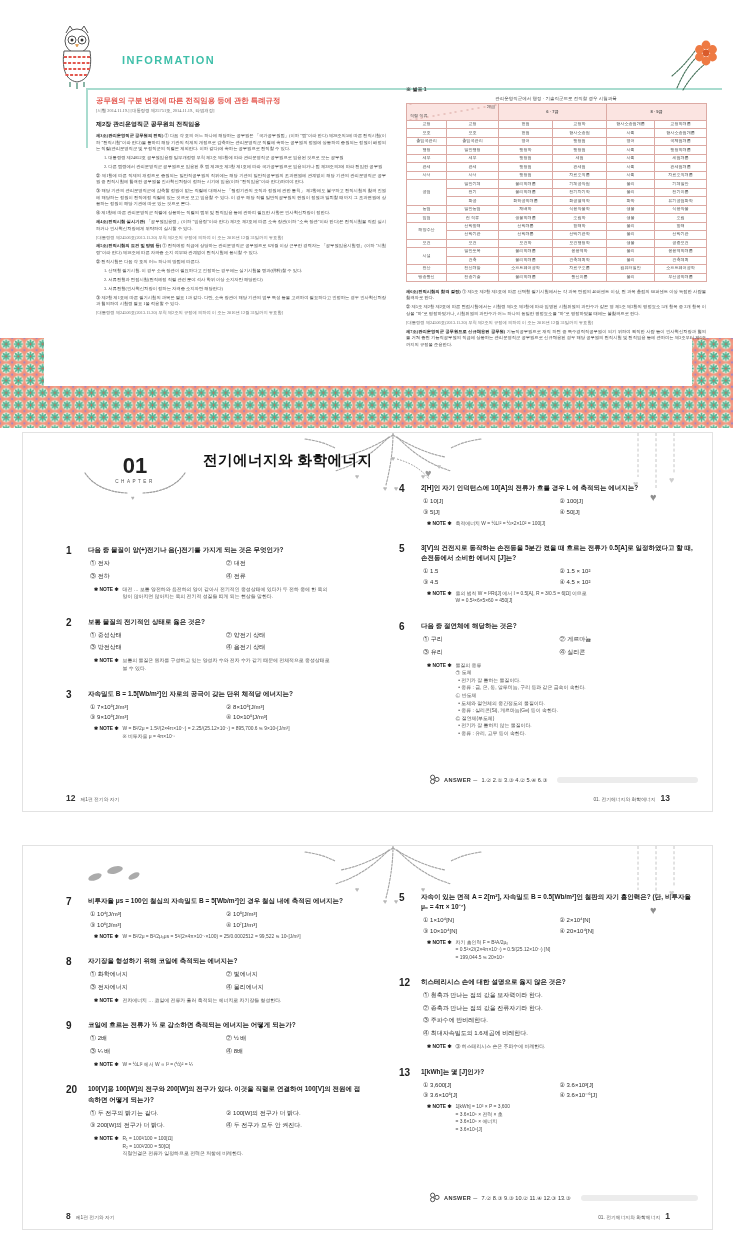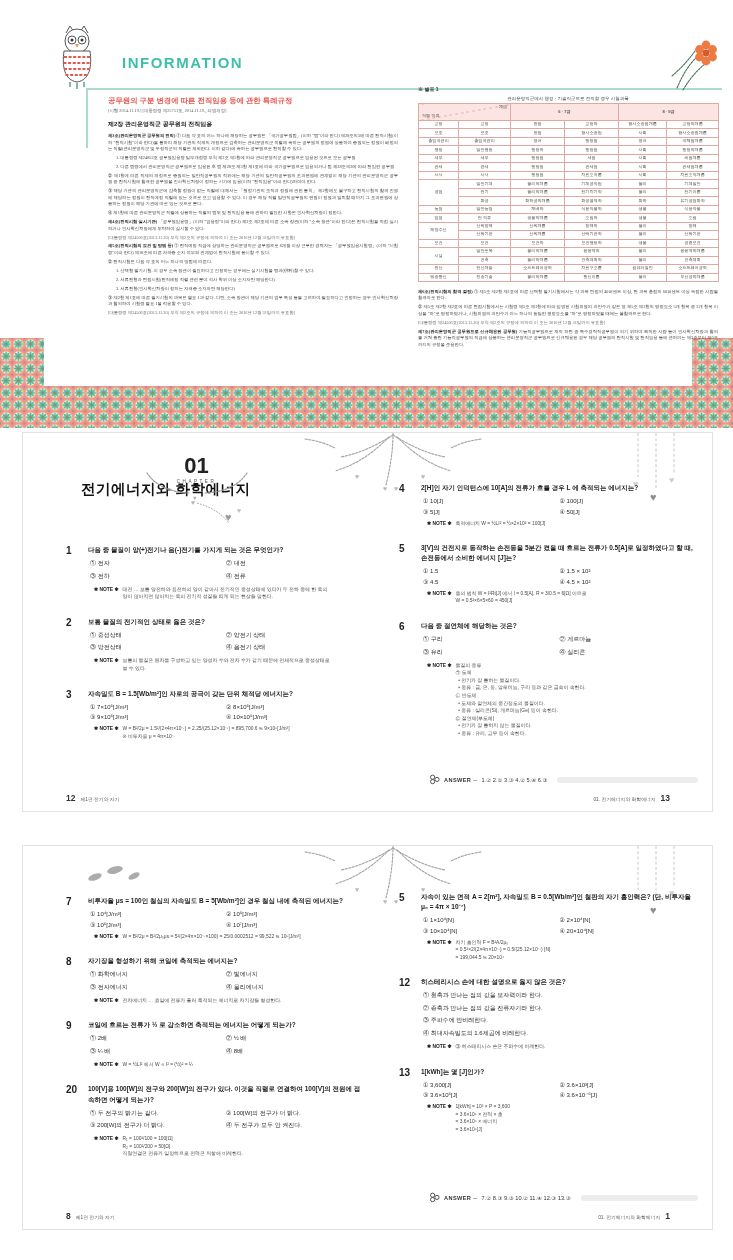--- a/index.html
+++ b/index.html
@@ -5,27 +5,27 @@
   html,body{margin:0;padding:0;background:#fff;}
   .stage{position:relative;width:733px;height:1260px;background:#fff;overflow:hidden;
          font-family:"Liberation Sans",sans-serif;color:#333;}
 
   
   .pattern-band{position:absolute;left:0;top:338px;width:733px;height:90px;}
 
   
   .info-panel{position:absolute;left:44px;top:0;width:648px;height:386px;background:#fff;z-index:2;}
   .owl{position:absolute;left:50px;top:24px;z-index:4;}
-  .info-header{position:absolute;left:122px;top:54px;z-index:4;font-size:15px;font-weight:bold;
+  .info-header{position:absolute;left:122px;top:54px;z-index:4;font-size:11px;font-weight:bold;
                letter-spacing:1.5px;color:#3ebfa9;}
   .info-hline{position:absolute;left:86px;top:88px;width:636px;height:2px;background:#a9dccf;z-index:3;}
   .info-vline{position:absolute;left:86px;top:88px;width:2px;height:60px;background:#a9dccf;z-index:3;}
   .flower-deco{position:absolute;right:14px;top:38px;z-index:4;}
 
-  .info-col{position:absolute;z-index:4;font-family:"Liberation Serif",serif;color:#3c3c3c;margin-left:12px;}
+  .info-col{position:absolute;z-index:4;font-family:"Liberation Serif",serif;color:#3c3c3c;}
   .info-left{left:96px;top:96px;width:290px;}
   .info-right{left:406px;top:86px;width:300px;}
   .info-title{font-family:"Liberation Sans",sans-serif;font-size:7.4px;font-weight:bold;color:#e4574e;
               line-height:1.4;margin-bottom:2px;}
   .info-enact{font-size:4.4px;color:#666;margin-bottom:7px;}
   .info-chapter{font-size:6px;font-weight:bold;color:#222;margin-bottom:4px;
                 font-family:"Liberation Sans",sans-serif;}
   .ipara{font-size:4.3px;line-height:1.5;text-align:justify;margin-bottom:2.5px;}
   .ipara.item{margin-left:8px;}
   .ipara.bracket{color:#6a6a6a;}
@@ -47,26 +47,26 @@
 
   
   .spread{position:absolute;left:22px;width:689px;background:#fff;border:1px solid #e2e2e2;
           overflow:hidden;z-index:2;}
   #spread1{top:432px;height:378px;}
   #spread2{top:845px;height:383px;}
   .fern-center{position:absolute;left:270px;top:-2px;}
   .hang-hearts{position:absolute;right:28px;top:0;}
   .leaf-deco{position:absolute;left:62px;top:14px;}
 
-  .ch-block{position:absolute;left:58px;top:22px;display:flex;align-items:flex-end;z-index:3;flex-direction:column;}
+  .ch-block{position:absolute;left:58px;top:22px;display:flex;align-items:flex-start;z-index:3;}
   .ch-badge{position:relative;width:108px;text-align:center;}
   .ch-badge .laurel{position:absolute;left:0;top:4px;}
   .ch-num{font-size:22px;font-weight:bold;color:#222;line-height:1;position:relative;}
   .ch-label{font-size:4.6px;letter-spacing:2.5px;color:#555;margin-top:2px;position:relative;}
-  .ch-title{font-size:14.5px;font-weight:bold;color:#111;letter-spacing:0.5px;
+  .ch-title{font-size:14.5px;font-weight:bold;color:#111;letter-spacing:0.5px;margin-left:14px;
             margin-top:-4px;}
   .heart-sprig{margin-left:16px;margin-top:-6px;}
 
   .qcol{position:absolute;}
   .col-l{left:43px;width:296px;}
   .col-r{left:376px;width:297px;}
   #s1-left{top:112px;} #s1-right{top:50px;}
   #s2-left{top:50px;}  #s2-right{top:46px;}
 
   .q{display:flex;gap:7px;margin-bottom:16px;}

